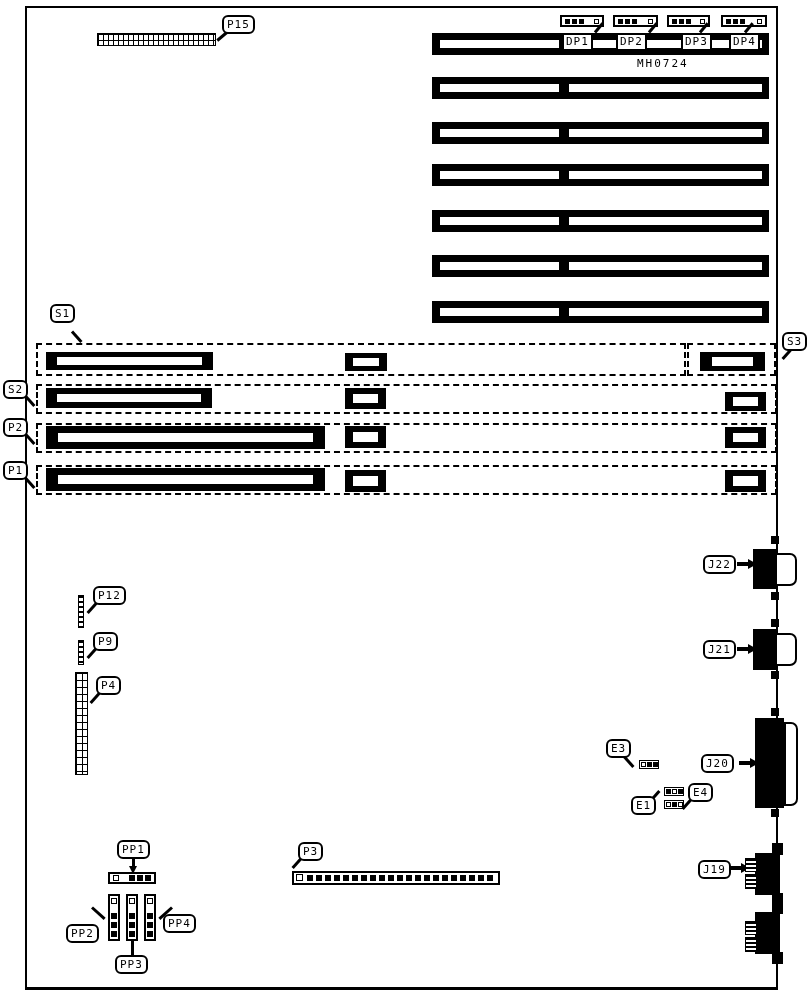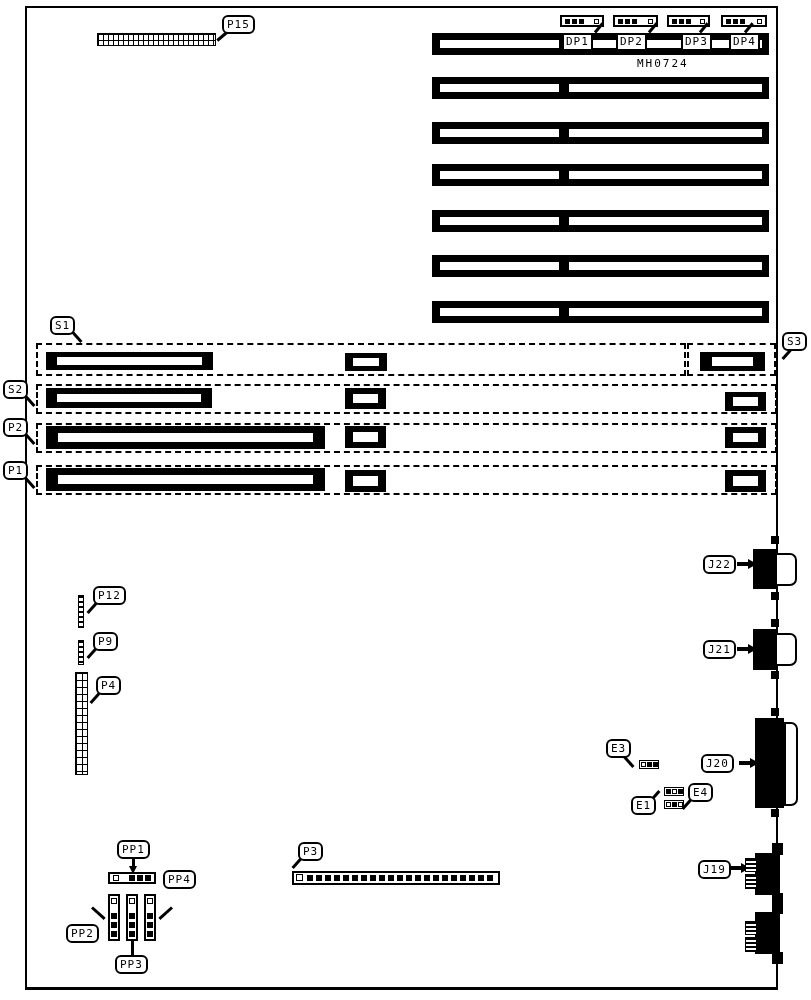--- a/index.html
+++ b/index.html
@@ -156,21 +156,21 @@
   <div class="abs tail" style="left:700px;top:31px;width:12px;transform:rotate(-50deg)"></div>
   <div class="abs tail" style="left:745px;top:31px;width:12px;transform:rotate(-50deg)"></div>
 
   <div class="abs pn-text" style="left:637px;top:57px">MH0724</div>
 
   <div class="abs dashed" style="left:36px;top:343px;width:650px;height:33px"></div>
   <div class="abs pslot" style="left:46px;top:352px;width:167px;height:18px;border-width:5px 11px"></div>
   <div class="abs pslot" style="left:345px;top:353px;width:42px;height:18px;border-width:5px 8px"></div>
   <div class="abs dashed" style="left:687px;top:343px;width:89px;height:33px"></div>
   <div class="abs pslot" style="left:700px;top:352px;width:65px;height:19px;border-width:5px 12px"></div>
-  <div class="abs co" style="left:50px;top:316px">S1</div>
+  <div class="abs co" style="left:50px;top:304px">S1</div>
   <div class="abs tail" style="left:72px;top:330px;transform:rotate(48deg)"></div>
   <div class="abs co" style="left:782px;top:332px">S3</div>
   <div class="abs tail" style="left:792px;top:347px;transform:rotate(132deg)"></div>
 
   <div class="abs dashed" style="left:36px;top:384px;width:741px;height:30px"></div>
   <div class="abs pslot" style="left:46px;top:388px;width:166px;height:20px;border-width:6px 11px"></div>
   <div class="abs pslot" style="left:345px;top:388px;width:41px;height:21px;border-width:6px 8px"></div>
   <div class="abs pslot" style="left:725px;top:392px;width:41px;height:19px;border-width:5px 8px"></div>
   <div class="abs co" style="left:3px;top:380px">S2</div>
   <div class="abs tail" style="left:25px;top:394px;transform:rotate(48deg)"></div>
@@ -293,18 +293,18 @@
   </div>
   <div class="abs cells ppv" style="left:144px;top:894px">
     <span class="c o"></span>
     <span class="c f"></span>
       <span class="c f"></span>
       <span class="c f"></span>
   </div>
 
   <div class="abs co" style="left:66px;top:924px">PP2</div>
   <div class="abs tail" style="left:92px;top:906px;width:17px;transform:rotate(42deg)"></div>
-  <div class="abs co" style="left:163px;top:870px">PP4</div>
+  <div class="abs co" style="left:163px;top:914px">PP4</div>
   <div class="abs tail" style="left:172px;top:906px;width:17px;transform:rotate(138deg)"></div>
   <div class="abs bar-v" style="left:131px;top:941px;width:3px;height:15px"></div>
   <div class="abs co" style="left:115px;top:955px">PP3</div>
 
 </div>
 
 </body></html>

